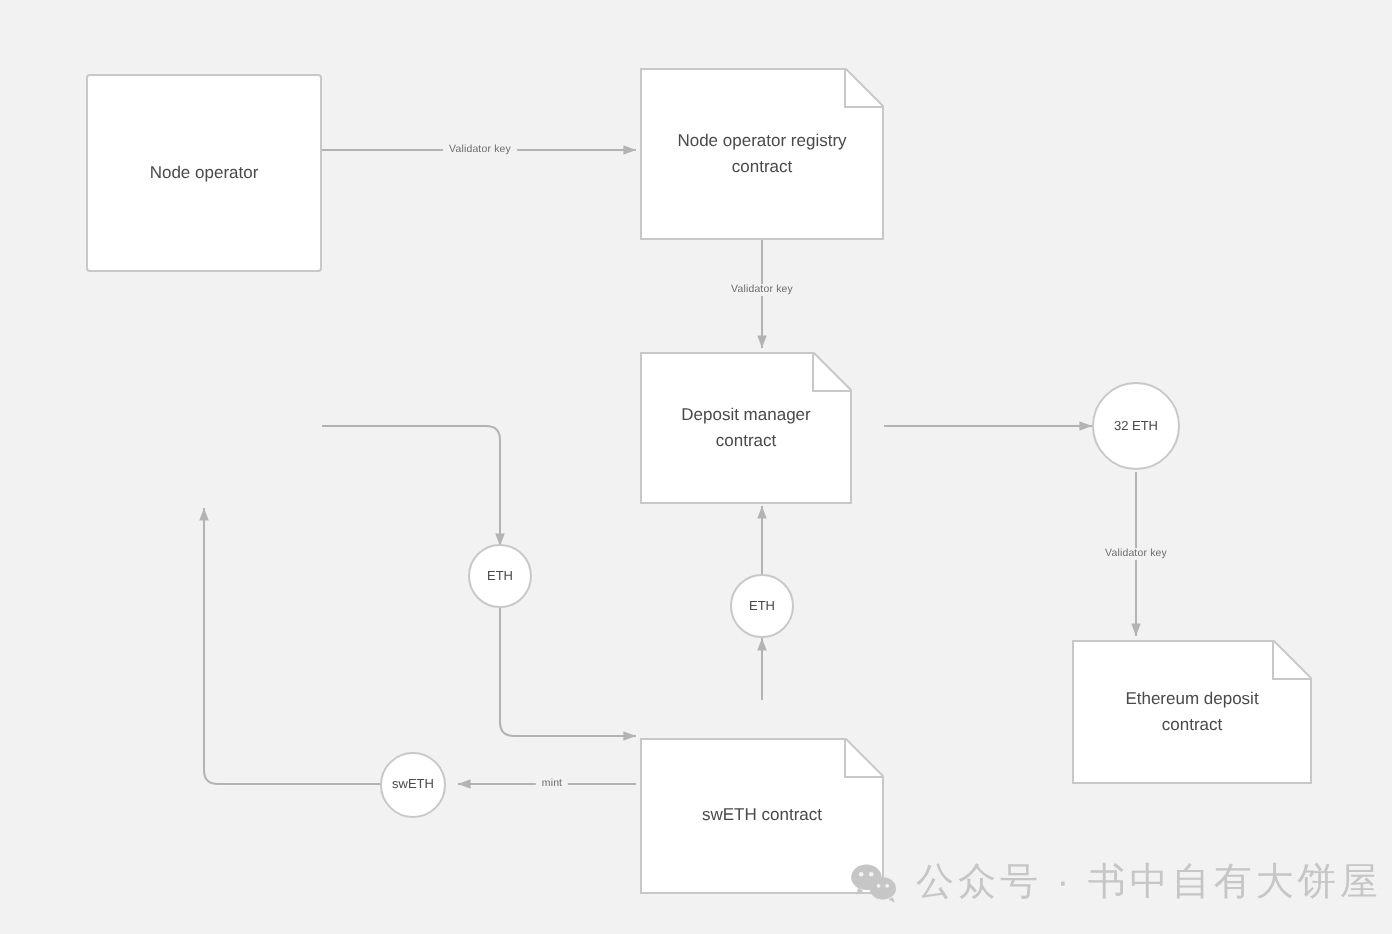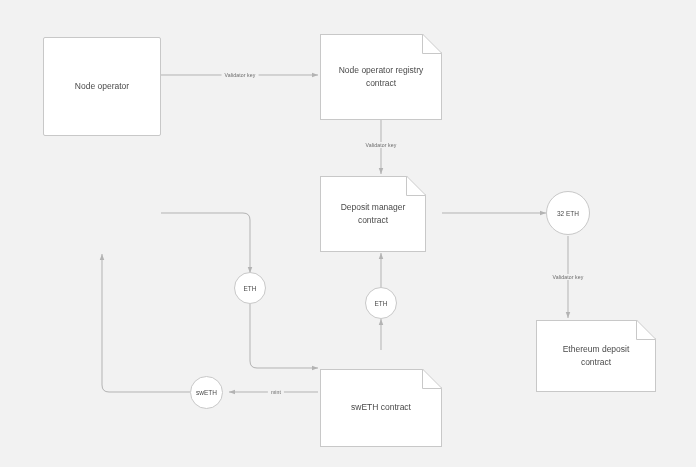--- a/index.html
+++ b/index.html
@@ -197,14 +197,27 @@
 
   <div class="circ" style="left:190px; top:376px; width:33px; height:33px;">
     <span>swETH</span>
   </div>
 
   <div class="elabel" style="left:240px; top:75px;">Validator key</div>
   <div class="elabel" style="left:381px; top:145px;">Validator key</div>
   <div class="elabel" style="left:568px; top:277px;">Validator key</div>
   <div class="elabel" style="left:276px; top:392px;">mint</div>
 
+  <div id="watermark">
+    <svg width="24" height="21" viewBox="0 0 24 21">
+      <ellipse cx="8.2" cy="7.6" rx="7.6" ry="6.4" fill="#c6c6c6"></ellipse>
+      <path d="M 4 13 L 3.2 16.4 L 6.6 14.4 Z" fill="#c6c6c6"></path>
+      <circle cx="5.6" cy="6.1" r="1.15" fill="#f2f2f2"></circle>
+      <circle cx="10.6" cy="6.1" r="1.15" fill="#f2f2f2"></circle>
+      <ellipse cx="16.4" cy="13.2" rx="6.6" ry="5.6" fill="#c6c6c6"></ellipse>
+      <path d="M 21.4 17.6 L 22.4 20.4 L 19.2 18.8 Z" fill="#c6c6c6"></path>
+      <circle cx="14.3" cy="11.9" r="0.95" fill="#f2f2f2"></circle>
+      <circle cx="18.6" cy="11.9" r="0.95" fill="#f2f2f2"></circle>
+    </svg>
+    <span class="wm-text">公众号 · 书中自有大饼屋</span>
+  </div>
 
 </div>
 
 </body></html>

